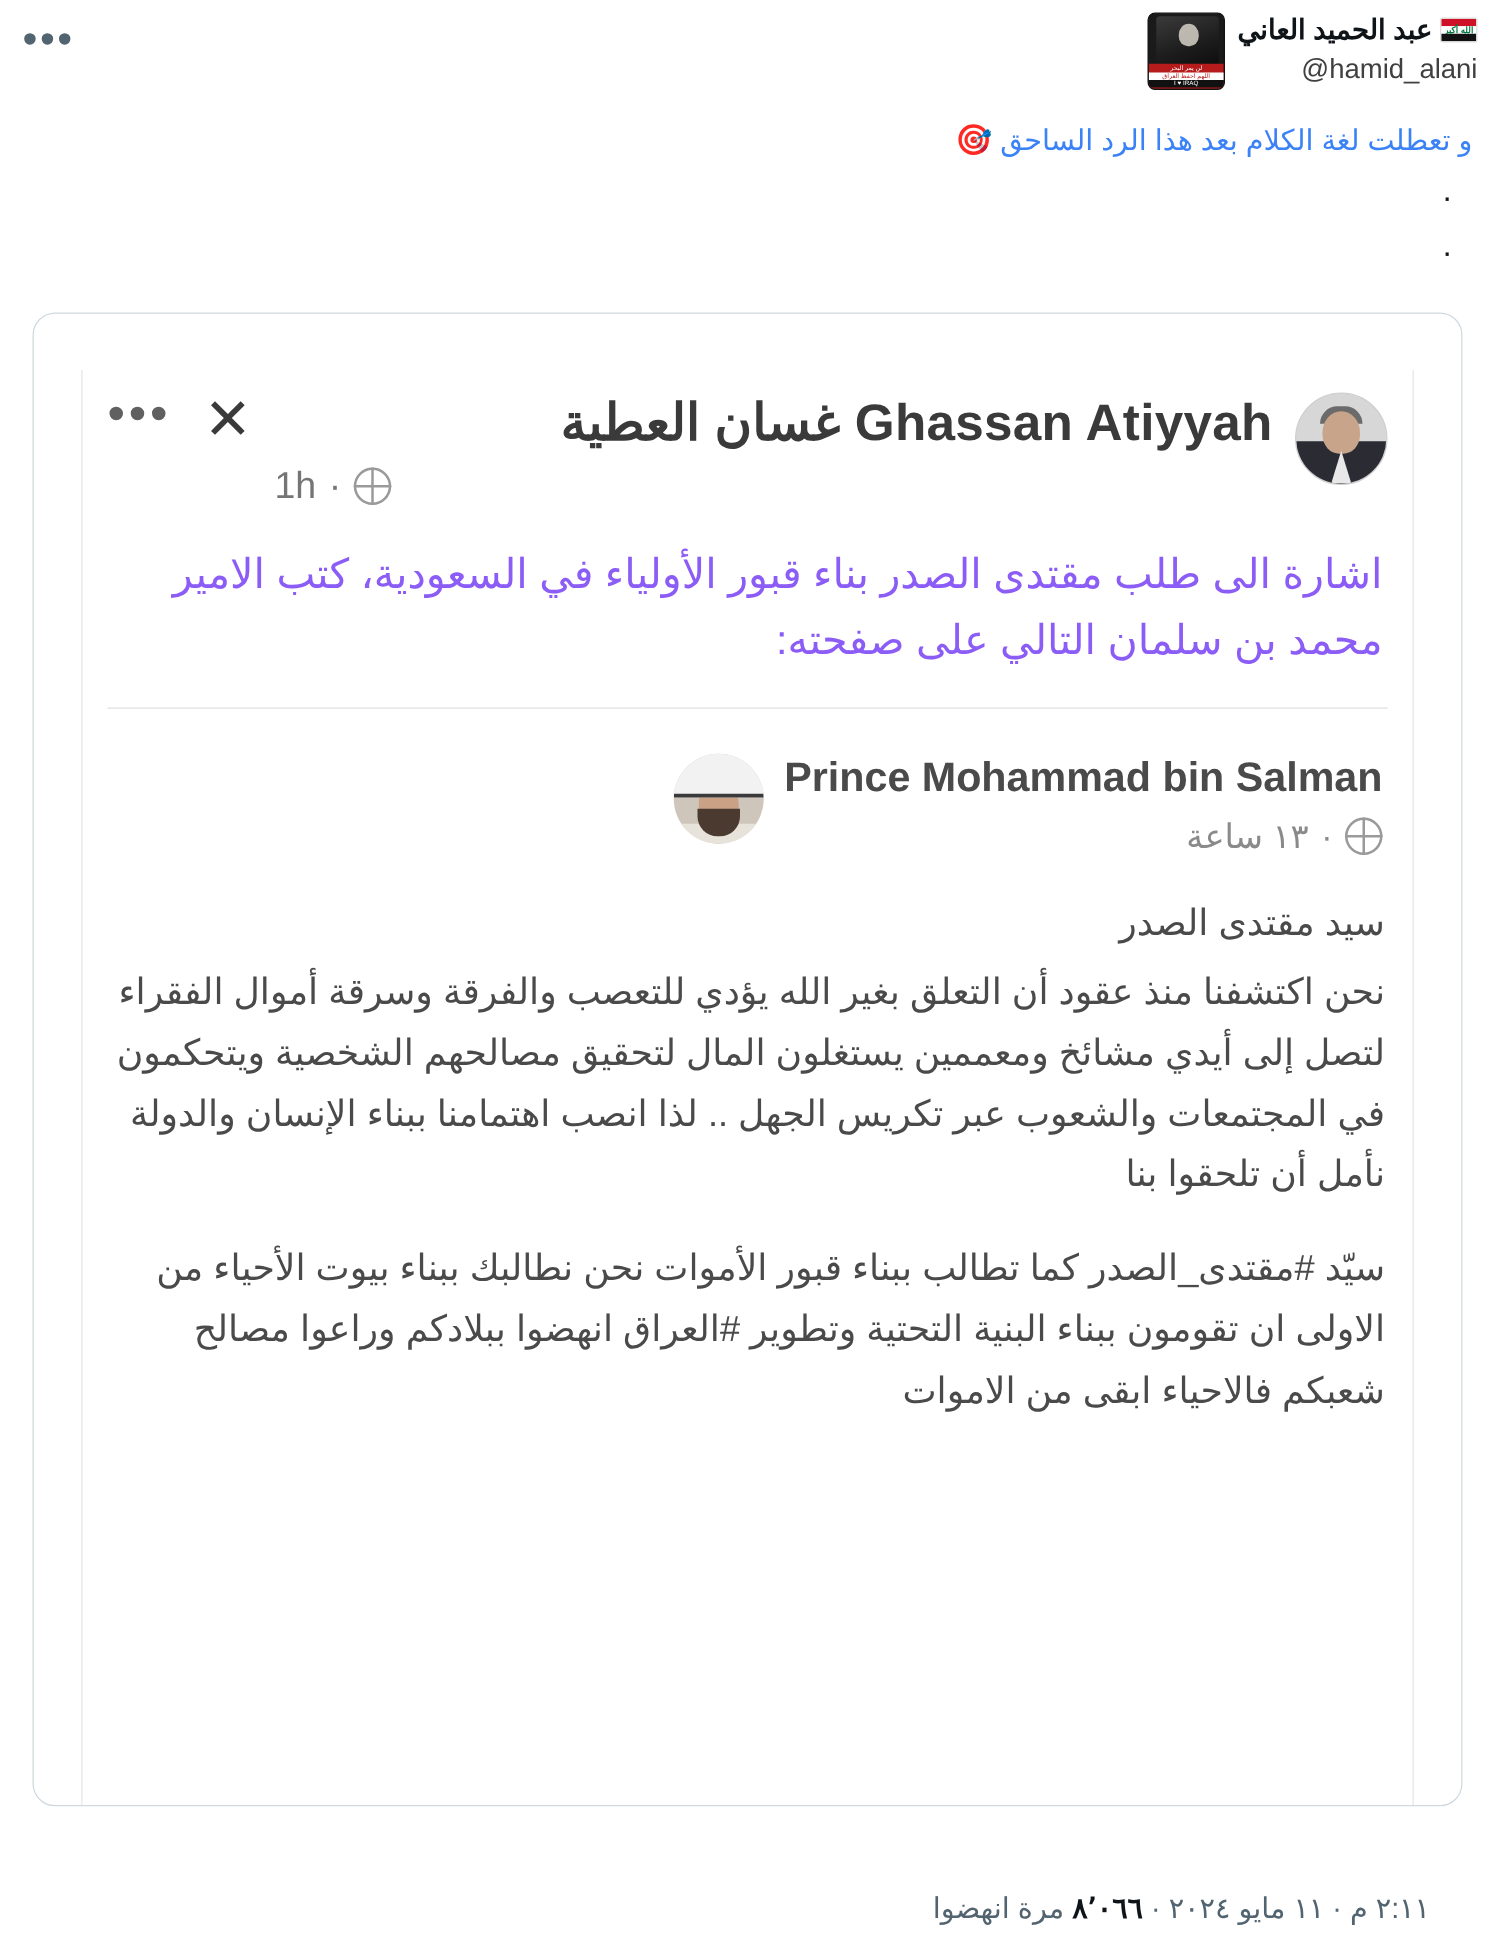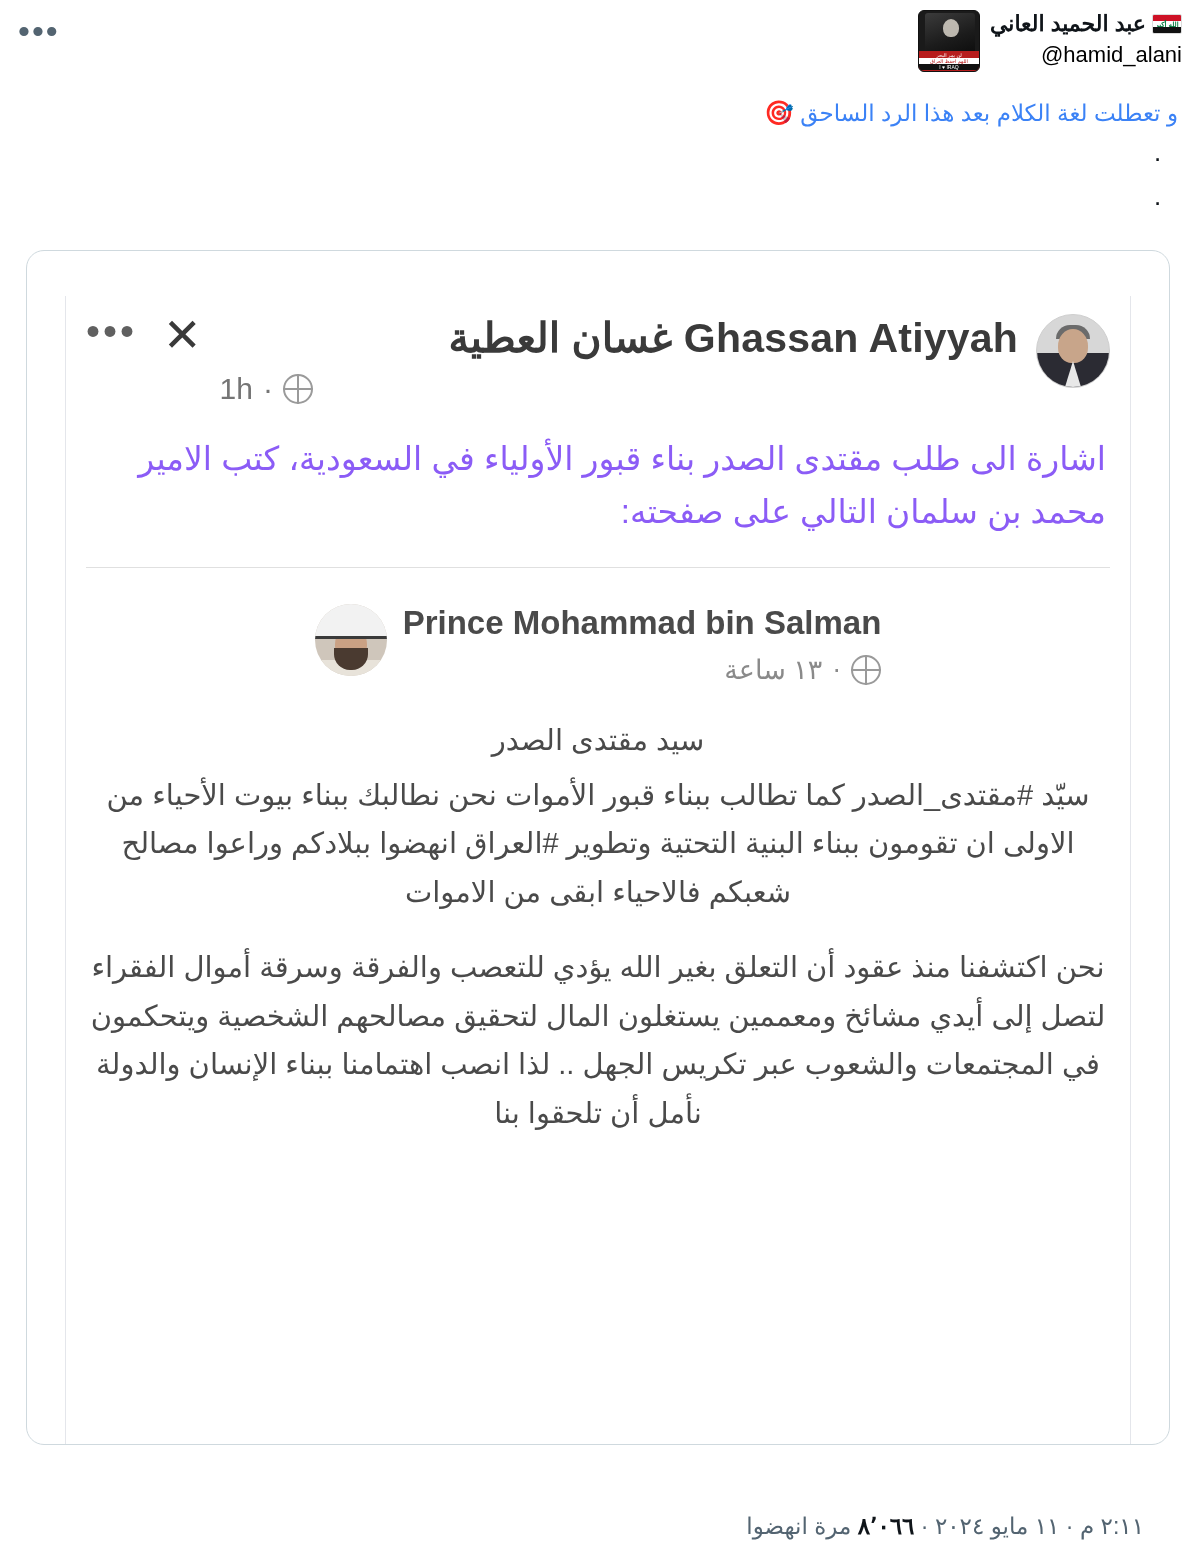--- a/index.html
+++ b/index.html
@@ -79,21 +79,21 @@
     top: 33%;
     left: 0; right: 0;
     height: 34%;
     font-size: 7px;
     color: #007a3d;
     text-align: center;
     line-height: 7px;
   }
   .handle {
     font-size: 22px;
-    color: #000000;
+    color: #404040;
     direction: ltr;
     text-align: right;
     margin-top: 2px;
     font-weight: 500;
   }
   .avatar {
     width: 62px;
     height: 62px;
     border-radius: 6px;
     background: #1a1a1a;
@@ -288,21 +288,21 @@
   .fb-divider {
     height: 1px;
     background: #e0e0e0;
     margin: 0 20px;
   }
 
   
   .inner-head {
     display: flex;
     align-items: flex-start;
-    justify-content: center;
+    justify-content: flex-start;
     padding: 36px 24px 0 24px;
     direction: rtl;
     gap: 16px;
   }
   .inner-avatar {
     width: 72px; height: 72px;
     border-radius: 50%;
     overflow: hidden;
     position: relative;
     background: #cfc6bb;
@@ -349,21 +349,21 @@
     gap: 10px;
   }
   .inner-body {
     direction: rtl;
     text-align: right;
     font-size: 29px;
     line-height: 1.68;
     color: #4a4a4a;
     padding: 30px 22px 0 22px;
   }
-  .inner-body p { margin: 0 0 26px 0; text-align: center; }
+  .inner-body p { margin: 0 0 26px 0; }
   .inner-body .first-line { margin-bottom: 6px; }
 
   
   .tweet-footer {
     direction: rtl;
     text-align: left;
     font-size: 23px;
     color: #536471;
     padding: 18px 26px 0 0;
     position: absolute;
@@ -454,22 +454,22 @@
       <div class="inner-avatar">
         <span class="robe"></span>
         <span class="iface"></span>
         <span class="beard"></span>
         <span class="kuffiyeh"></span>
       </div>
     </div>
 
     <div class="inner-body">
       <p class="first-line">سيد مقتدى الصدر</p>
+      <p>نحن اكتشفنا منذ عقود أن التعلق بغير الله يؤدي للتعصب والفرقة وسرقة أموال الفقراء لتصل إلى أيدي مشائخ ومعممين يستغلون المال لتحقيق مصالحهم الشخصية ويتحكمون في المجتمعات والشعوب عبر تكريس الجهل .. لذا انصب اهتمامنا ببناء الإنسان والدولة نأمل أن تلحقوا بنا</p>
       <p>سيّد #مقتدى_الصدر كما تطالب ببناء قبور الأموات نحن نطالبك ببناء بيوت الأحياء من الاولى ان تقومون ببناء البنية التحتية وتطوير #العراق انهضوا ببلادكم وراعوا مصالح شعبكم فالاحياء ابقى من الاموات</p>
-      <p>نحن اكتشفنا منذ عقود أن التعلق بغير الله يؤدي للتعصب والفرقة وسرقة أموال الفقراء لتصل إلى أيدي مشائخ ومعممين يستغلون المال لتحقيق مصالحهم الشخصية ويتحكمون في المجتمعات والشعوب عبر تكريس الجهل .. لذا انصب اهتمامنا ببناء الإنسان والدولة نأمل أن تلحقوا بنا</p>
     </div>
 
   </div>
 </div>
 
 <div class="tweet-footer">
   <span>٢:١١ م</span>
   <span>·</span>
   <span>١١ مايو ٢٠٢٤</span>
   <span>·</span>

